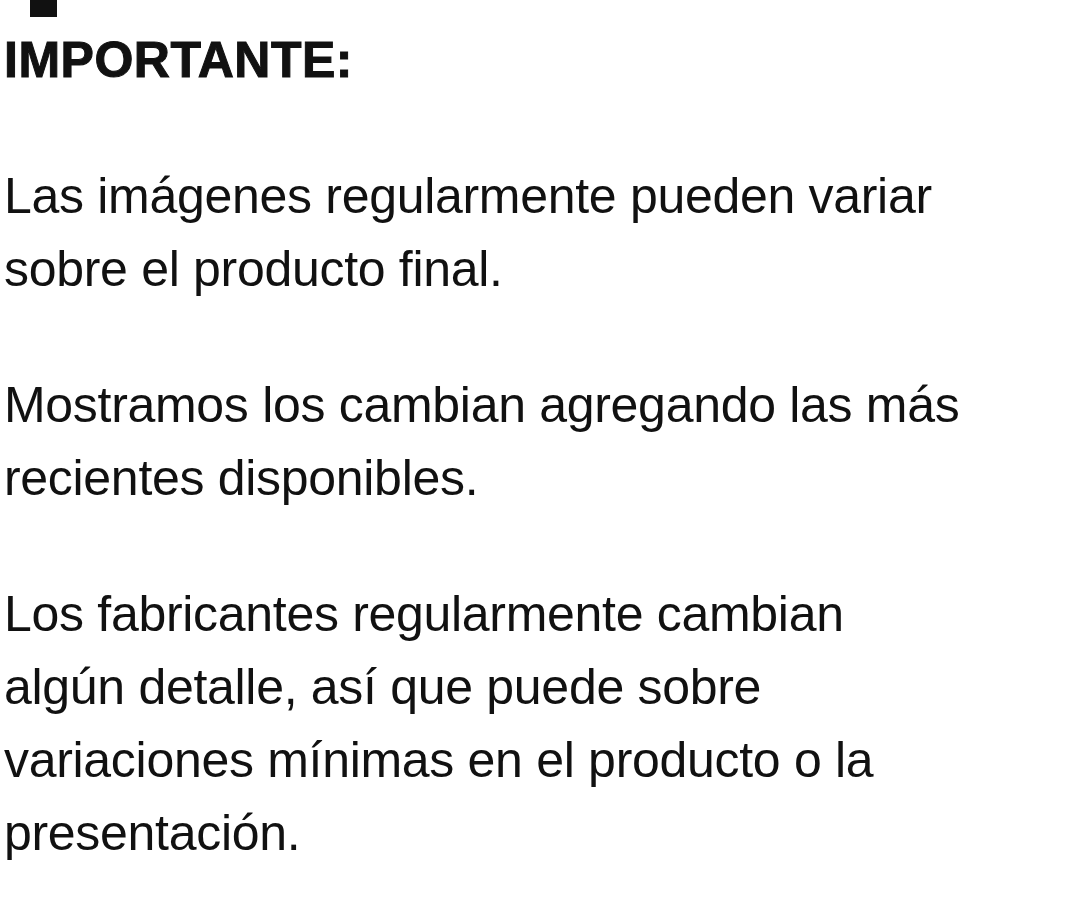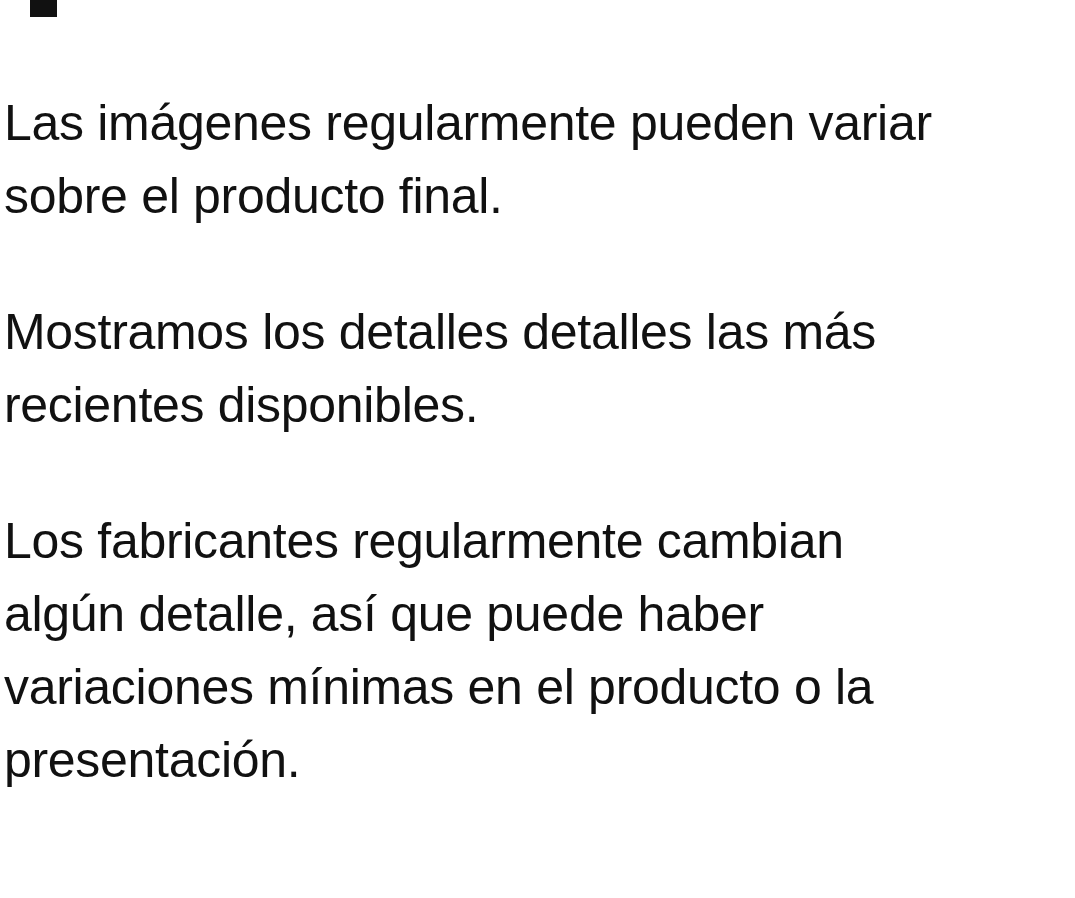--- a/index.html
+++ b/index.html
@@ -44,25 +44,26 @@
     white-space: pre;
   }
 </style>
 </head>
 <body>
 
 <div class="corner-mark"></div>
 
 <div class="notice">
 
+  <h1 class="notice-heading">IMPORTANTE:</h1>
 
   <p class="notice-paragraph">Las imágenes regularmente pueden variar
 sobre el producto final.</p>
 
-  <p class="notice-paragraph">Mostramos los detalles detalles las más
+  <p class="notice-paragraph">Mostramos los cambian agregando las más
 recientes disponibles.</p>
 
   <p class="notice-paragraph">Los fabricantes regularmente cambian
-algún detalle, así que puede haber
+algún detalle, así que puede sobre
 variaciones mínimas en el producto o la
 presentación.</p>
 
 </div>
 
 </body></html>

